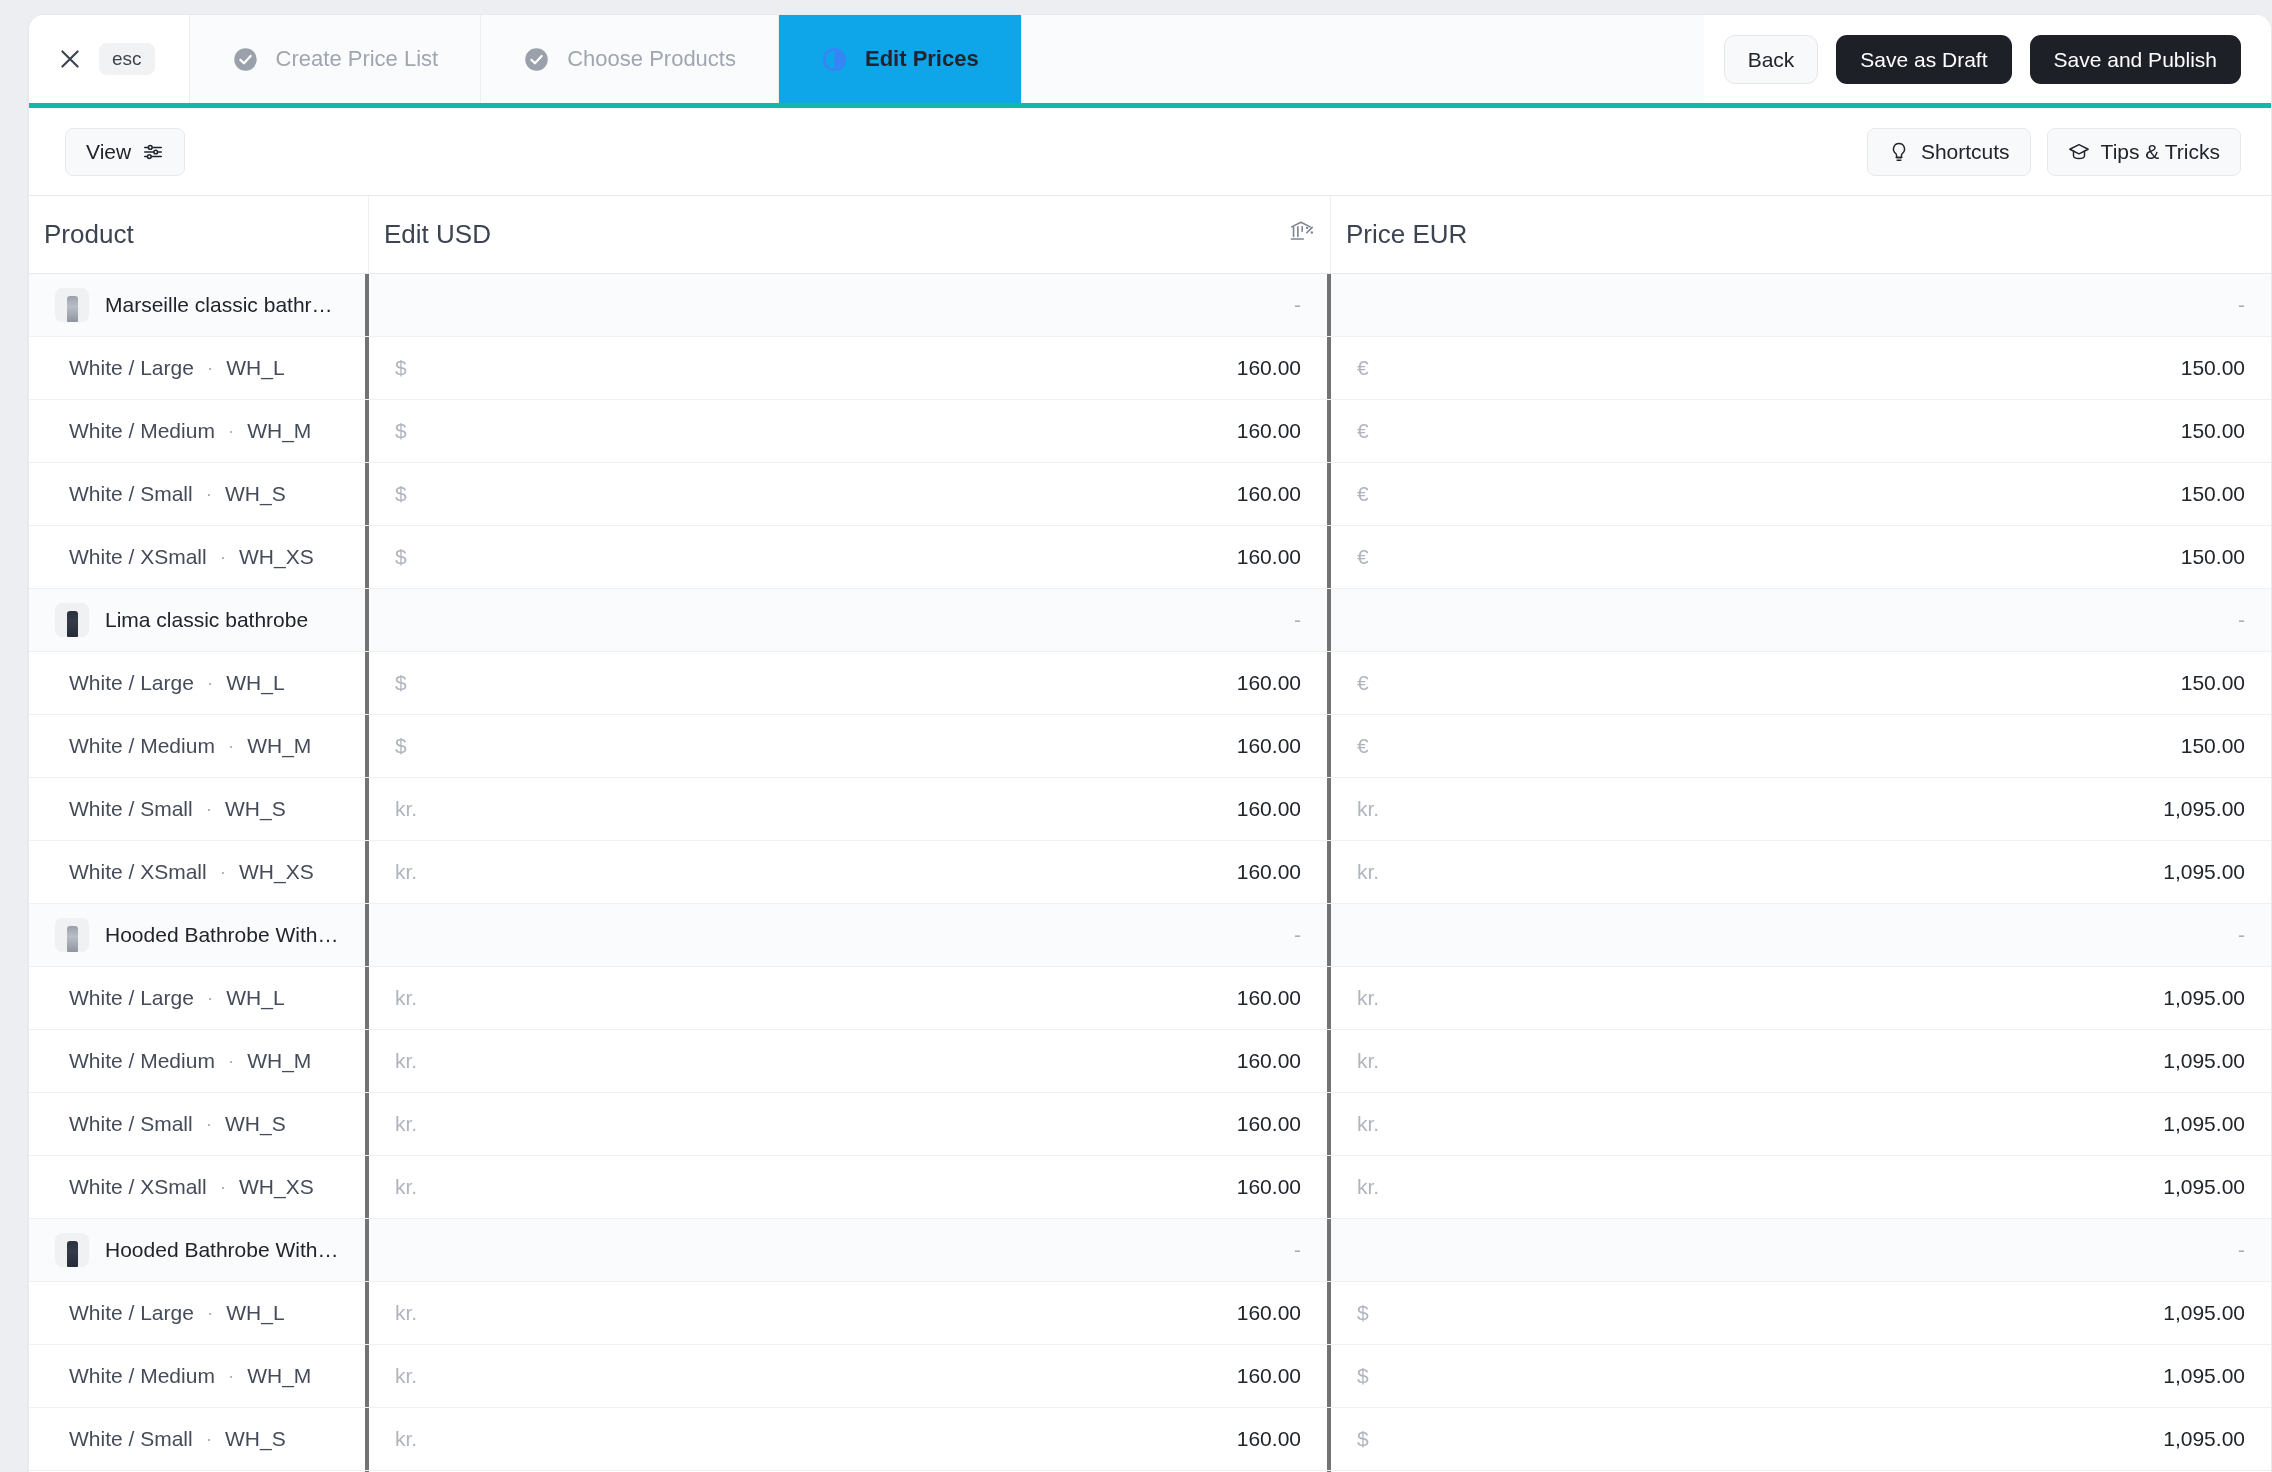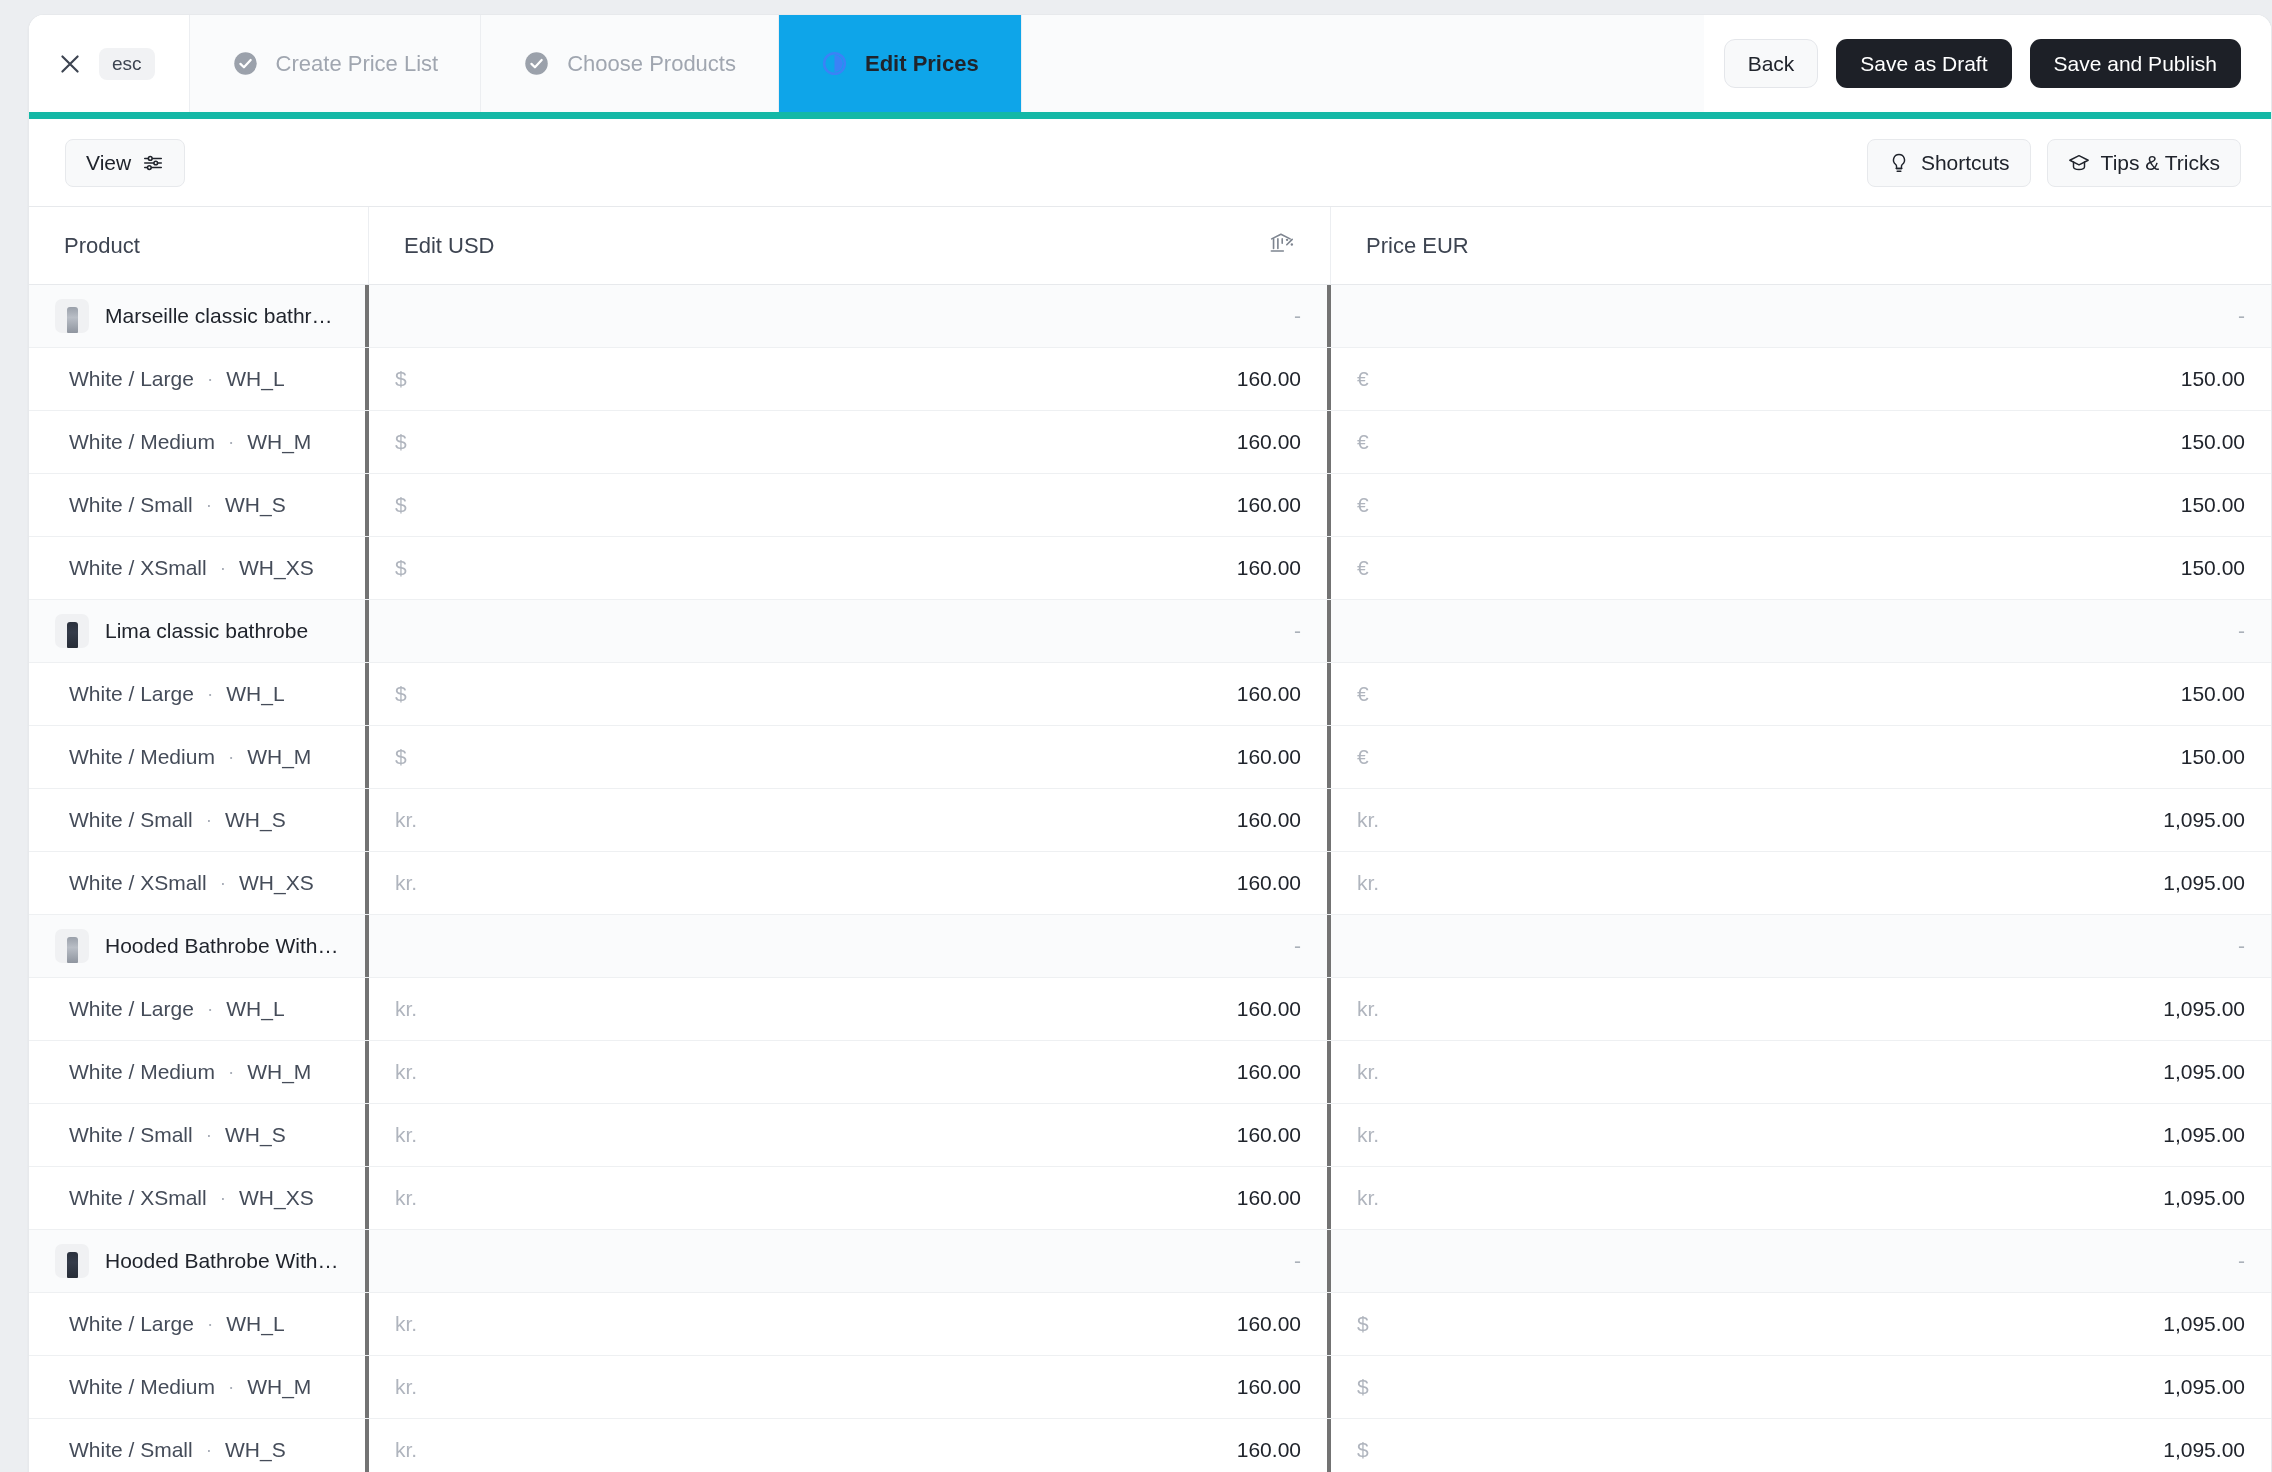--- a/index.html
+++ b/index.html
@@ -17,24 +17,24 @@
     background: #ffffff;
     border-radius: 16px 16px 0 0;
     border: 1px solid #e7e9ec;
     border-bottom: none;
     overflow: hidden;
     box-shadow: 0 1px 2px rgba(16,24,40,.05);
   }
 
   
   .topbar {
-    height: 104px;
+    height: 93px;
     display: flex;
     align-items: stretch;
-    border-bottom: 7px solid #14b8a6;
+    border-bottom: 5px solid #14b8a6;
     background: #fff;
   }
   .close-cell {
     display: flex; align-items: center; gap: 16px;
     padding: 0 34px 0 28px;
     border-right: 1px solid #eceef1;
     background: #fff;
   }
   .close-x {
     width: 26px; height: 26px;
@@ -130,22 +130,22 @@
   
   .table { width: 100%; }
   .thead {
     display: flex;
     height: 78px;
     border-bottom: 1px solid #e7e9ec;
     background: #fff;
   }
   .th {
     display: flex; align-items: center;
-    font-size: 22px; color: #3d4451;
-    padding: 0 35px;
+    font-size: 26px; color: #3d4451;
+    padding: 0 15px;
     border-right: 1px solid #eceef1;
     cursor: pointer;
   }
   .col-product { width: 340px; flex: 0 0 340px; }
   .col-price   { width: 962px; flex: 0 0 962px; }
   .col-price2  { flex: 1 1 auto; border-right: none; }
   .th .tax-icon { margin-left: auto; display: block; }
 
   .row { display: flex; border-bottom: 1px solid #eef0f2; height: 63px; }
   .row.group { background: #fafbfc; height: 63px; }

